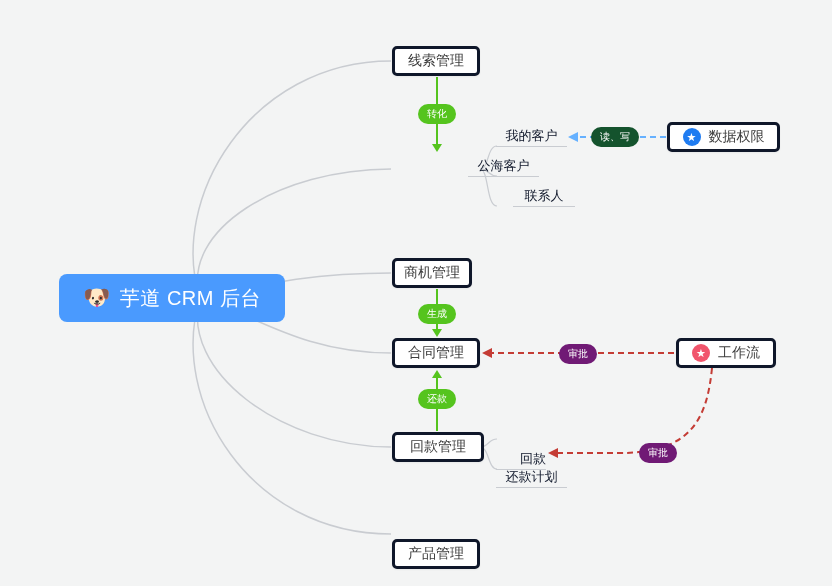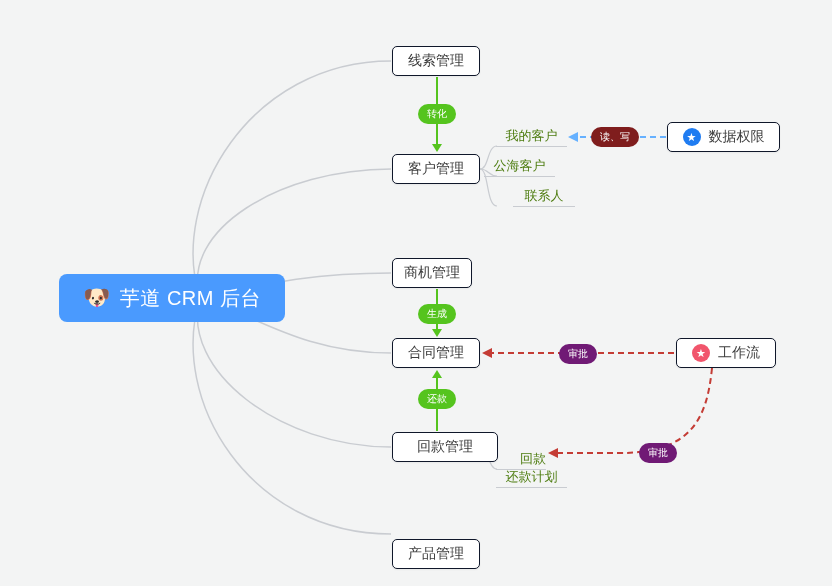--- a/index.html
+++ b/index.html
@@ -15,21 +15,21 @@
     overflow: hidden;
   }
   .edges { position: absolute; left: 0; top: 0; z-index: 1; }
   .node {
     position: absolute;
     z-index: 2;
     display: flex;
     align-items: center;
     justify-content: center;
     background: #ffffff;
-    border: 1px solid #0f172a;
+    border: 3px solid #0f172a;
     border-radius: 5px;
     font-size: 14px;
     color: #3c3c3c;
     box-shadow: 0 1px 2px rgba(0,0,0,0.05);
     box-sizing: border-box;
   }
   .root {
     position: absolute;
     left: 59px; top: 274px;
     width: 226px; height: 48px;
@@ -51,26 +51,26 @@
     transform: translate(-50%, -50%);
     color: #ffffff;
     font-size: 10px;
     line-height: 1;
     padding: 5px 9px;
     border-radius: 10px;
     white-space: nowrap;
   }
   .badge.green { background: #55c41e; }
   .badge.red   { background: #701a75; }
-  .badge.blue  { background: #7f1d1d; }
+  .badge.blue  { background: #14532d; }
   .child {
     position: absolute;
     z-index: 2;
     font-size: 13px;
-    color: #4d7c0f;
+    color: #0f172a;
     text-align: center;
     height: 18px;
     line-height: 16px;
     border-bottom: 1px solid #c9ccd1;
     box-sizing: content-box;
   }
   .icon-circle {
     display: inline-flex;
     align-items: center;
     justify-content: center;
@@ -130,38 +130,35 @@
   </svg>
 
   <div class="root">
     <span class="emoji">🐶</span>
     <span>芋道 CRM 后台</span>
   </div>
 
   <div class="node" style="left:392px;top:46px;width:88px;height:30px;">
     <span>线索管理</span>
   </div>
-  <div class="node" style="left:392px;top:154px;width:88px;height:30px;">
-    <span>客户管理</span>
-  </div>
   <div class="node" style="left:392px;top:258px;width:80px;height:30px;">
     <span>商机管理</span>
   </div>
   <div class="node" style="left:392px;top:338px;width:88px;height:30px;">
     <span>合同管理</span>
   </div>
-  <div class="node" style="left:392px;top:432px;width:106px;height:30px;">
+  <div class="node" style="left:392px;top:432px;width:92px;height:30px;">
     <span>回款管理</span>
   </div>
   <div class="node" style="left:392px;top:519px;width:88px;height:30px;margin-top:20px;">
     <span>产品管理</span>
   </div>
 
   <div class="child" style="left:496px;top:128px;width:71px;">我的客户</div>
-  <div class="child" style="left:484px;top:158px;width:71px;">公海客户</div>
+  <div class="child" style="left:468px;top:158px;width:71px;">公海客户</div>
   <div class="child" style="left:513px;top:188px;width:62px;">联系人</div>
 
   <div class="child" style="left:496px;top:421px;width:71px;margin-top:48px;">还款计划</div>
   <div class="child" style="left:496px;top:451px;width:50px;text-align:right;">回款</div>
 
   <div class="node" style="left:667px;top:122px;width:113px;height:30px;">
     <span class="icon-circle" style="background:#1f7cf1;">★</span>
     <span>数据权限</span>
   </div>
   <div class="node" style="left:676px;top:338px;width:100px;height:30px;">

